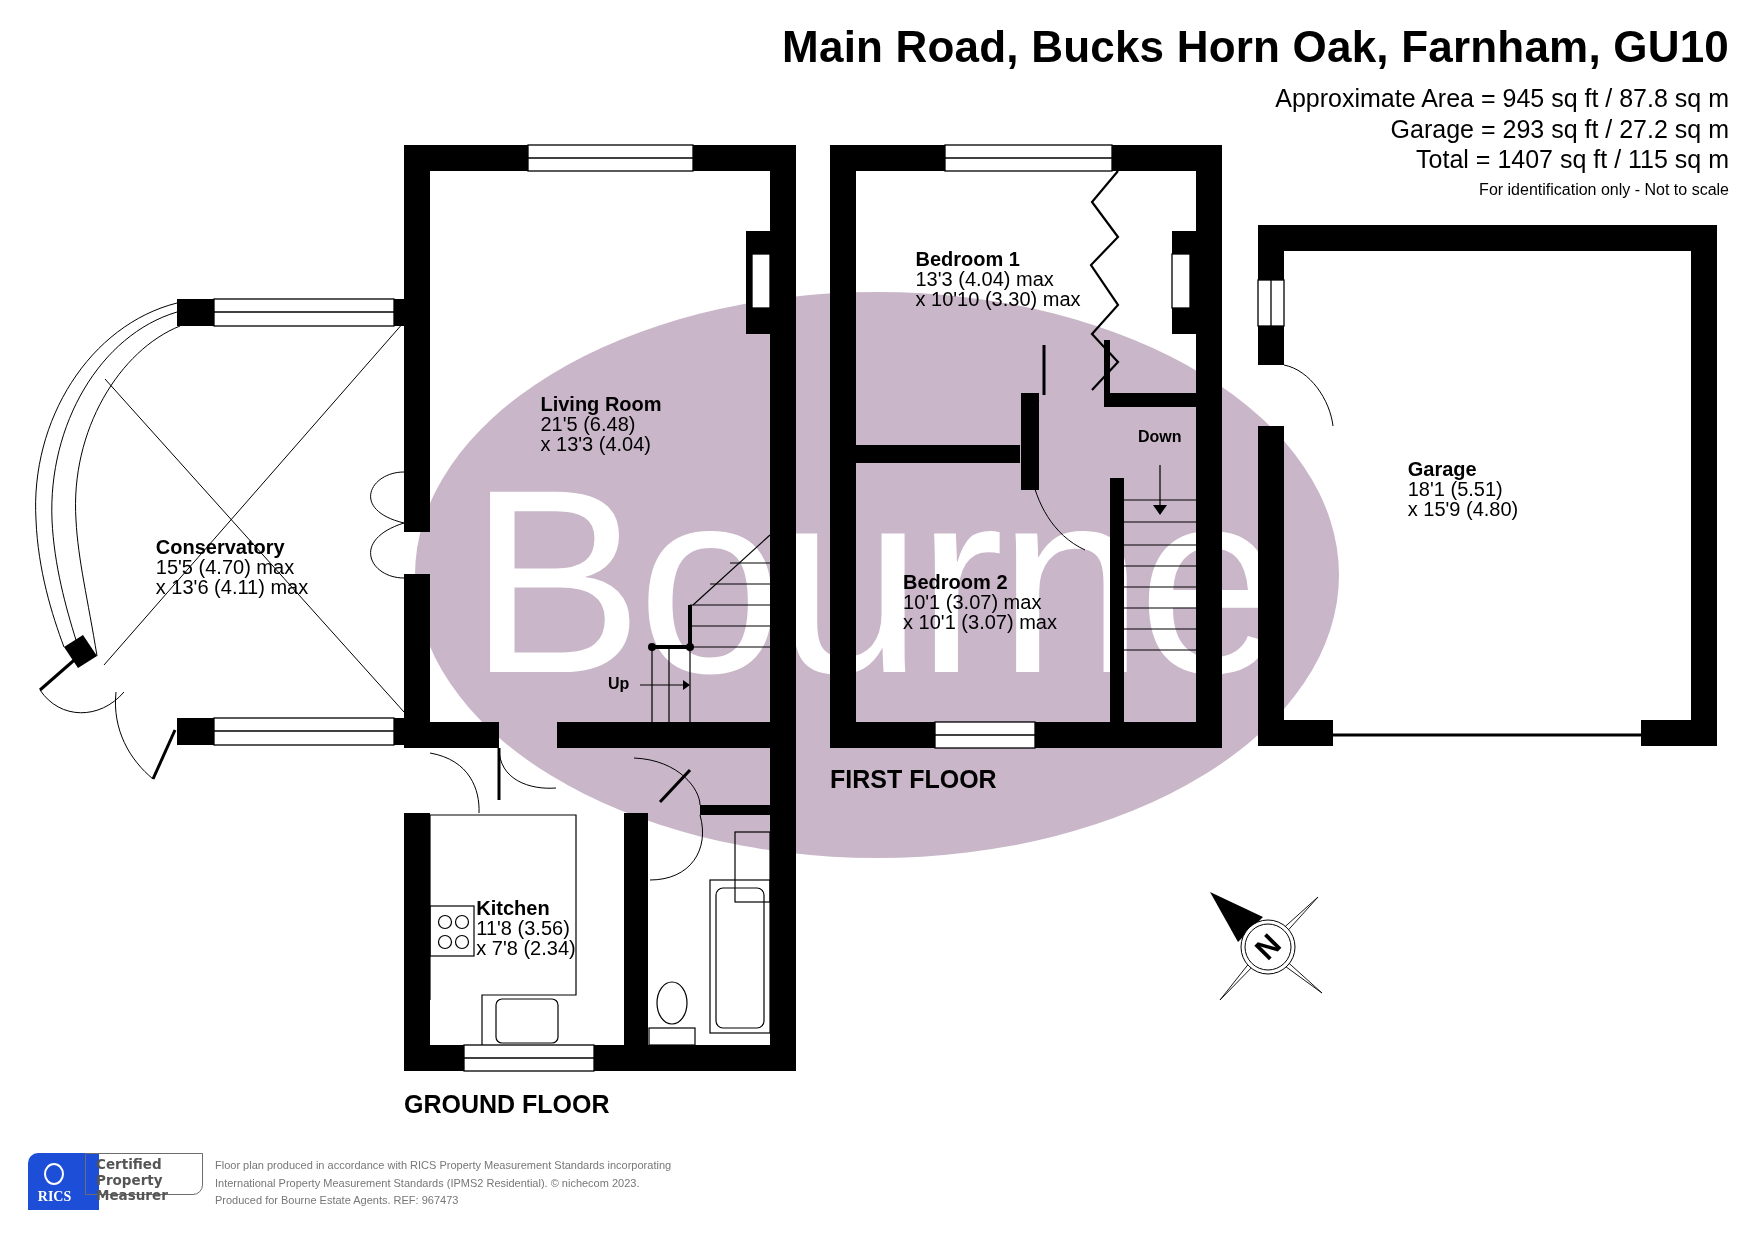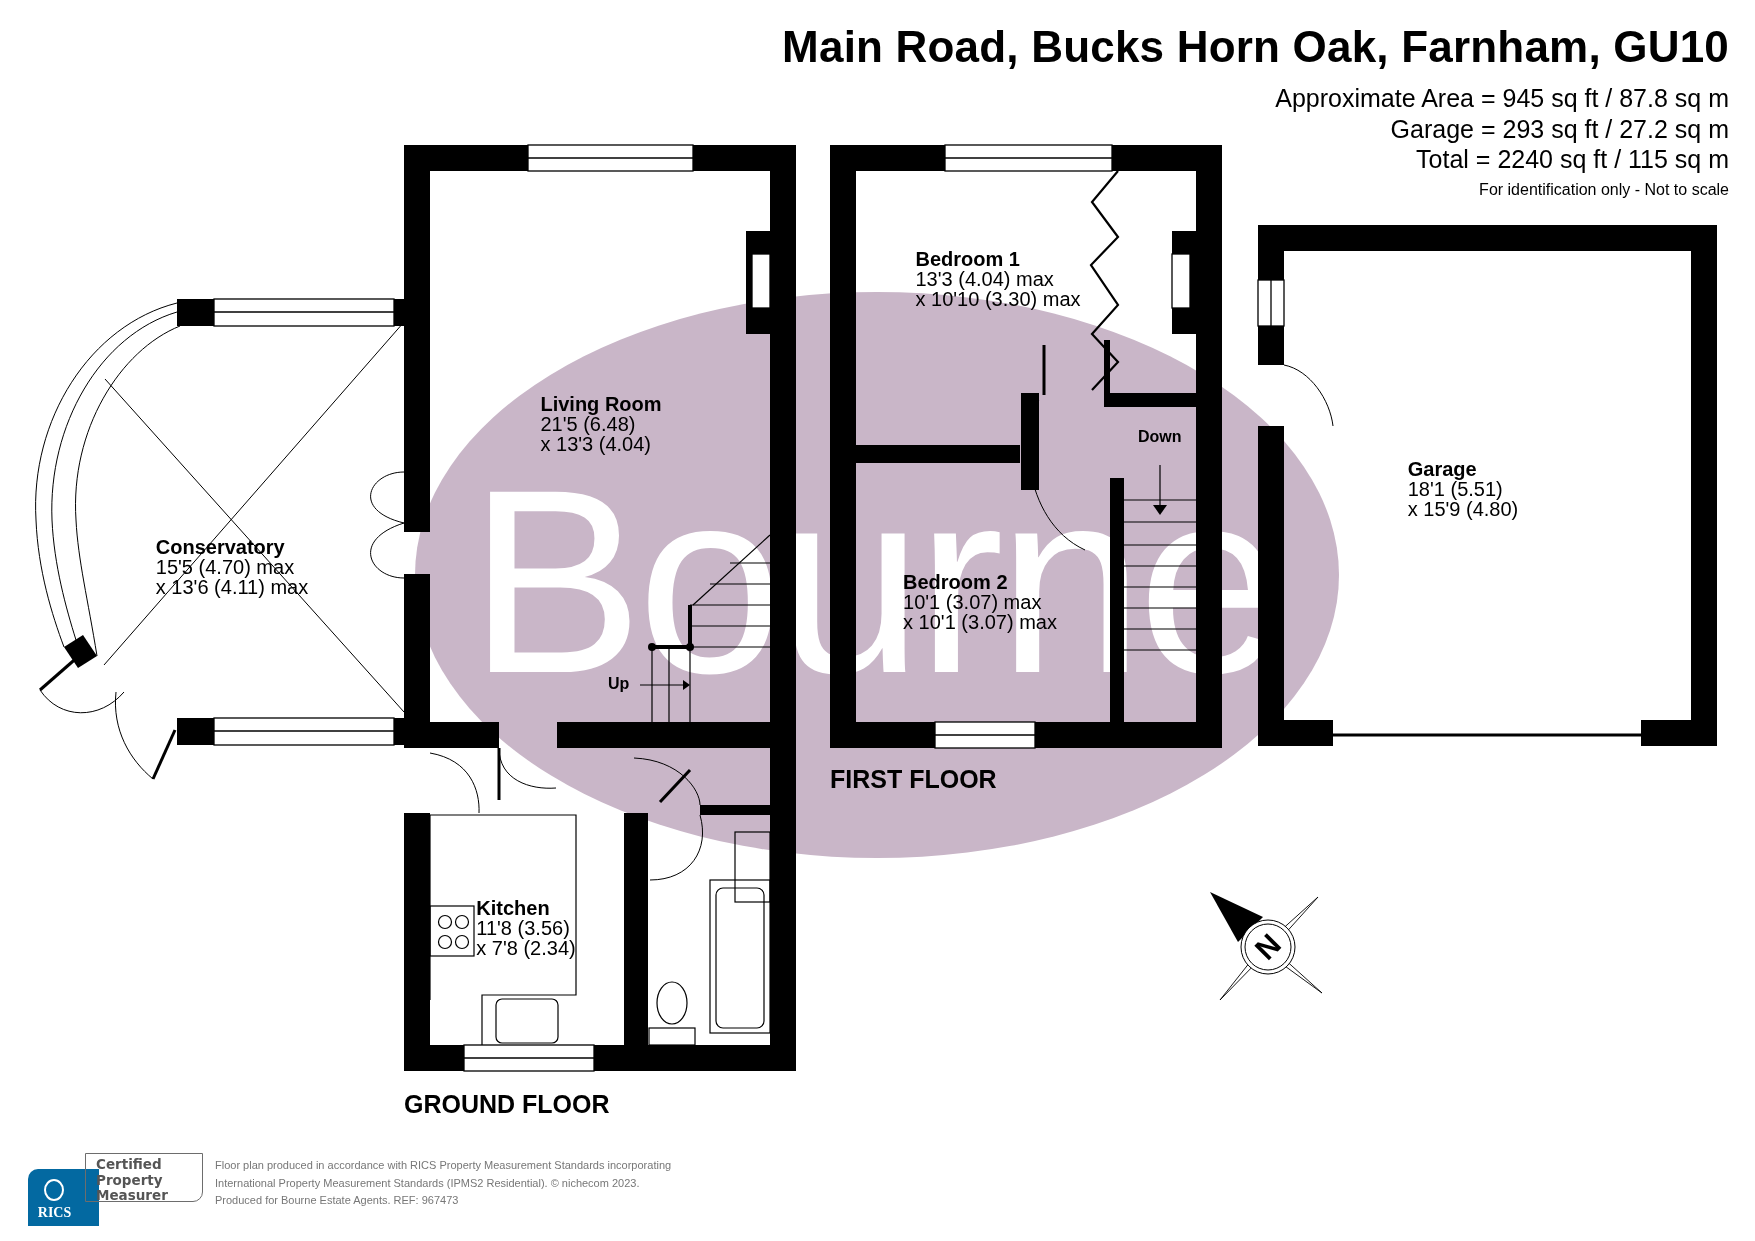--- a/index.html
+++ b/index.html
@@ -8,24 +8,24 @@
   #title{right:26px;top:22px;font-size:44px;font-weight:bold;letter-spacing:0.2px;white-space:nowrap;}
   .area-line{right:26px;font-size:25px;white-space:nowrap;text-align:right;}
   #disclaimer{right:26px;top:181px;font-size:16px;white-space:nowrap;}
   #plan{position:absolute;left:0;top:0;}
   .room-label{position:absolute;font-size:20px;line-height:20px;white-space:nowrap;transform:translateX(-50%);}
   .room-label .nm{font-weight:bold;}
   .floor-label{position:absolute;font-size:25px;font-weight:bold;white-space:nowrap;text-align:right;}
   .small-label{position:absolute;font-size:16px;font-weight:bold;white-space:nowrap;}
   #footer{position:absolute;left:28px;top:1153px;height:60px;}
   #rics{position:absolute;left:0;top:0;width:175px;height:57px;}
-  #rics .dark{position:absolute;left:0;top:16px;width:71px;height:57px;background:#0369a1;border-radius:10px 0 0 0;}
+  #rics .dark{position:absolute;left:0;top:0;width:71px;height:57px;background:#1d4ed8;border-radius:10px 0 0 0;}
   #rics .dark .txt{position:absolute;left:0;bottom:5px;width:53px;text-align:center;color:#fff;font-family:"Liberation Serif",serif;font-weight:bold;font-size:14px;}
   #rics .dark .lion{position:absolute;left:16px;top:10px;width:20px;height:22px;border-radius:50%;border:2px solid #fff;box-sizing:border-box;}
-  #rics .box{position:absolute;left:57px;top:0;width:118px;height:49px;border:1.5px solid #6d6d6d;border-radius:0 0 10px 0;box-sizing:border-box;padding:3px 0 0 10px;color:#555;font-family:"DejaVu Sans",sans-serif;font-size:13.5px;line-height:15.5px;font-weight:bold;}
+  #rics .box{position:absolute;left:57px;top:0;width:118px;height:42px;border:1.5px solid #6d6d6d;border-radius:0 0 10px 0;box-sizing:border-box;padding:3px 0 0 10px;color:#555;font-family:"DejaVu Sans",sans-serif;font-size:13.5px;line-height:15.5px;font-weight:bold;}
   #footer-text{position:absolute;left:187px;top:4px;font-size:11px;line-height:17.5px;color:#777;white-space:nowrap;}
 </style>
 </head>
 <body>
 
 <svg id="plan" width="1755" height="1241" viewBox="0 0 1755 1241" xmlns="http://www.w3.org/2000/svg">
 
   <ellipse cx="877" cy="575" rx="462" ry="283" fill="#c9b6c8"></ellipse>
   <text id="wm-text" x="873" y="672" text-anchor="middle" font-family="Liberation Sans, sans-serif" font-size="262" fill="#ffffff" letter-spacing="-6">Bourne</text>
 
@@ -187,21 +187,21 @@
     </g>
     <circle r="27" fill="#fff" stroke="#000" stroke-width="1"></circle>
     <circle r="23" fill="none" stroke="#000" stroke-width="1"></circle>
     <text id="compass-letter" x="0" y="10" text-anchor="middle" font-family="Liberation Sans, sans-serif" font-size="30" font-weight="bold" transform="rotate(-45)">N</text>
   </g>
 </svg>
 
 <div id="title" class="abs">Main Road, Bucks Horn Oak, Farnham, GU10</div>
 <div class="abs area-line" style="top:84px;">Approximate Area = 945 sq ft / 87.8 sq m</div>
 <div class="abs area-line" style="top:115px;">Garage = 293 sq ft / 27.2 sq m</div>
-<div class="abs area-line" style="top:145px;">Total = 2240 sq ft / 115 sq m</div>
+<div class="abs area-line" style="top:145px;">Total = 1407 sq ft / 115 sq m</div>
 <div id="disclaimer" class="abs">For identification only - Not to scale</div>
 
 <div class="room-label" style="left:232px;top:489px;margin-top:48px;">
   <div class="nm">Conservatory</div>
   <div>15'5 (4.70) max</div>
   <div>x 13'6 (4.11) max</div>
 </div>
 <div class="room-label" style="left:601px;top:394px;">
   <div class="nm">Living Room</div>
   <div>21'5 (6.48)</div>

